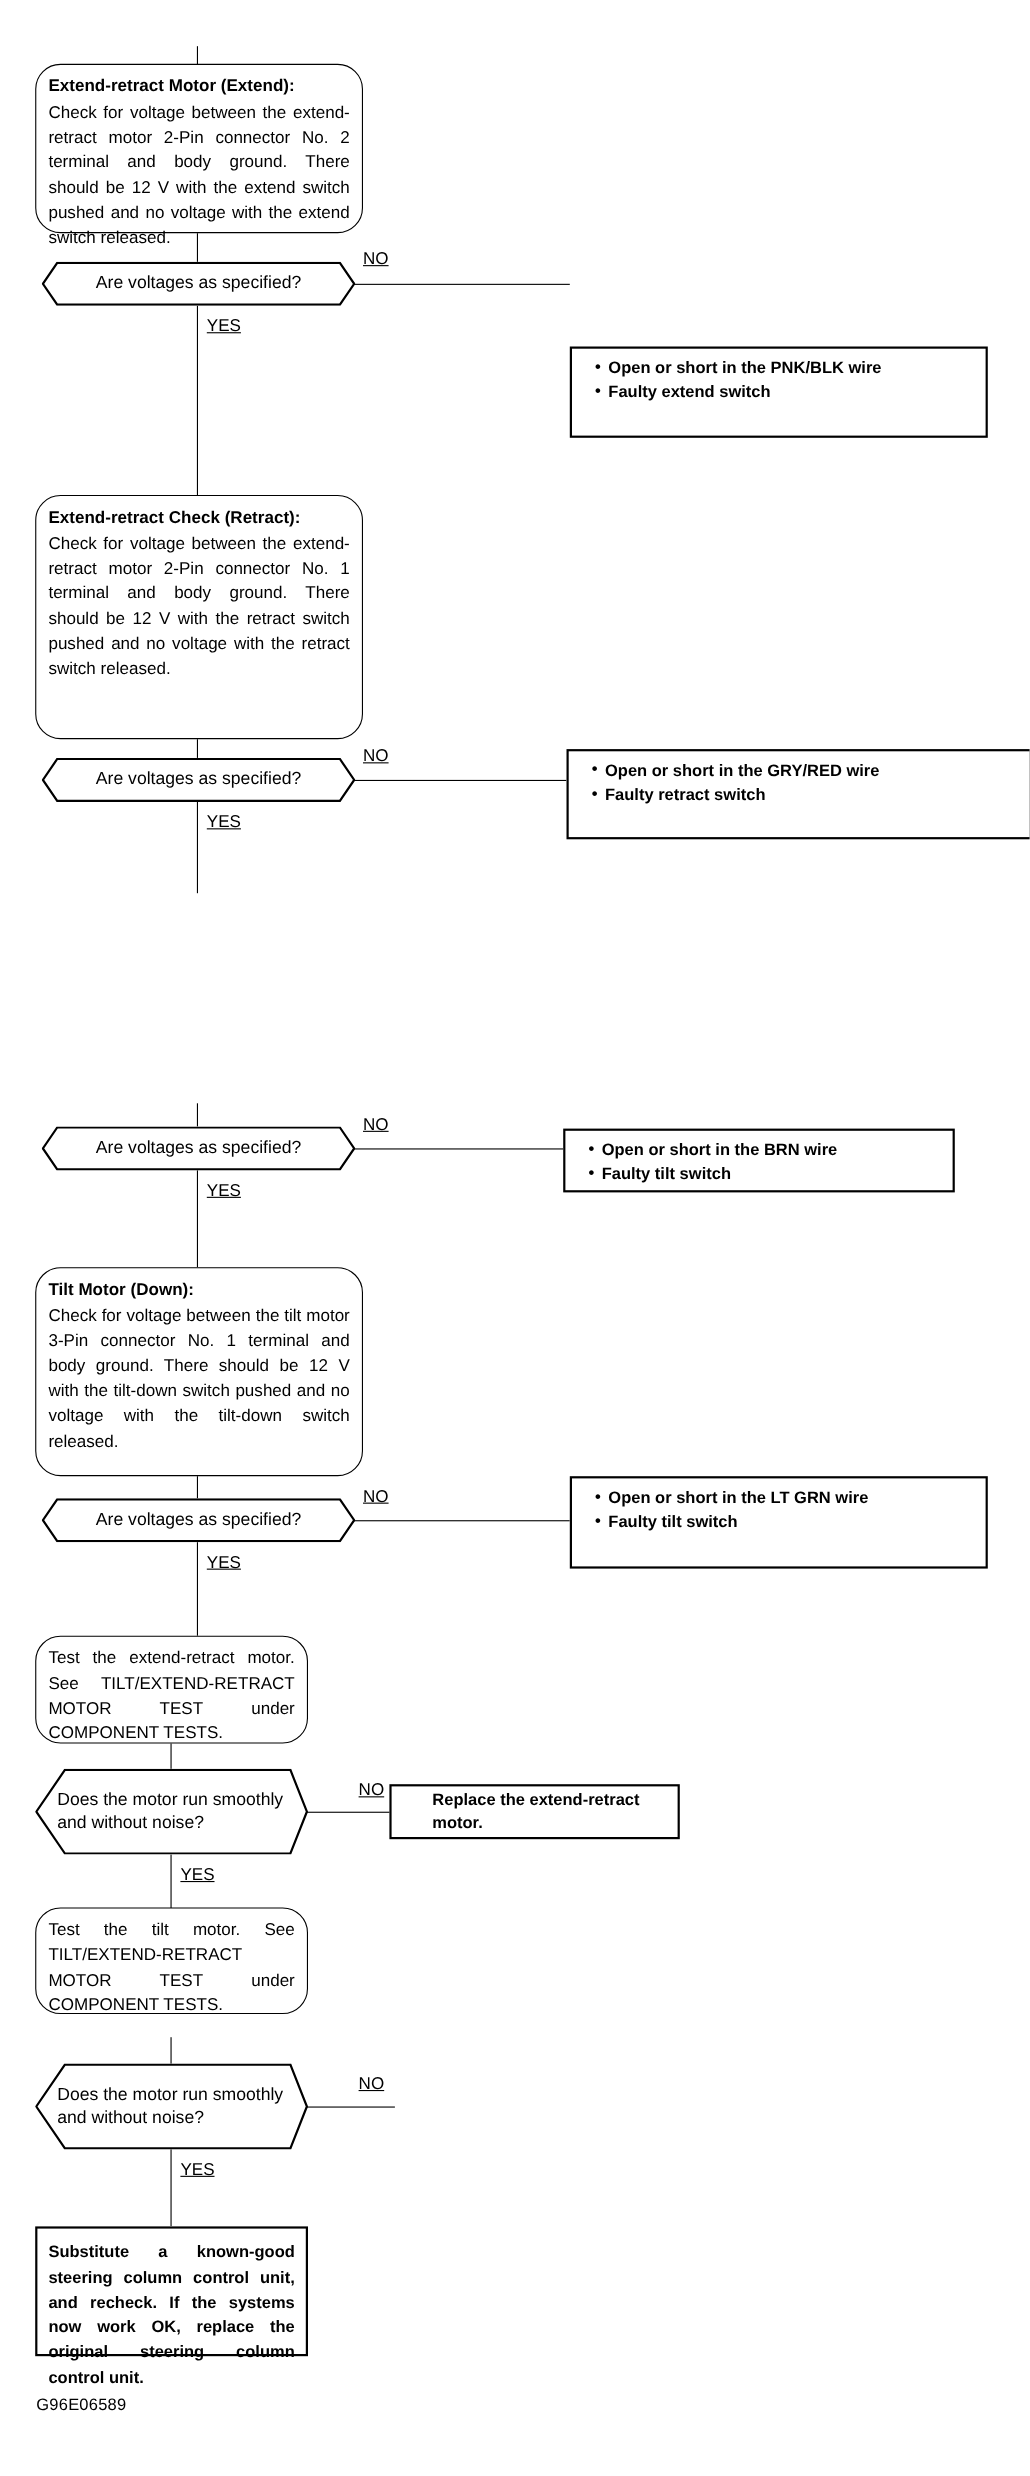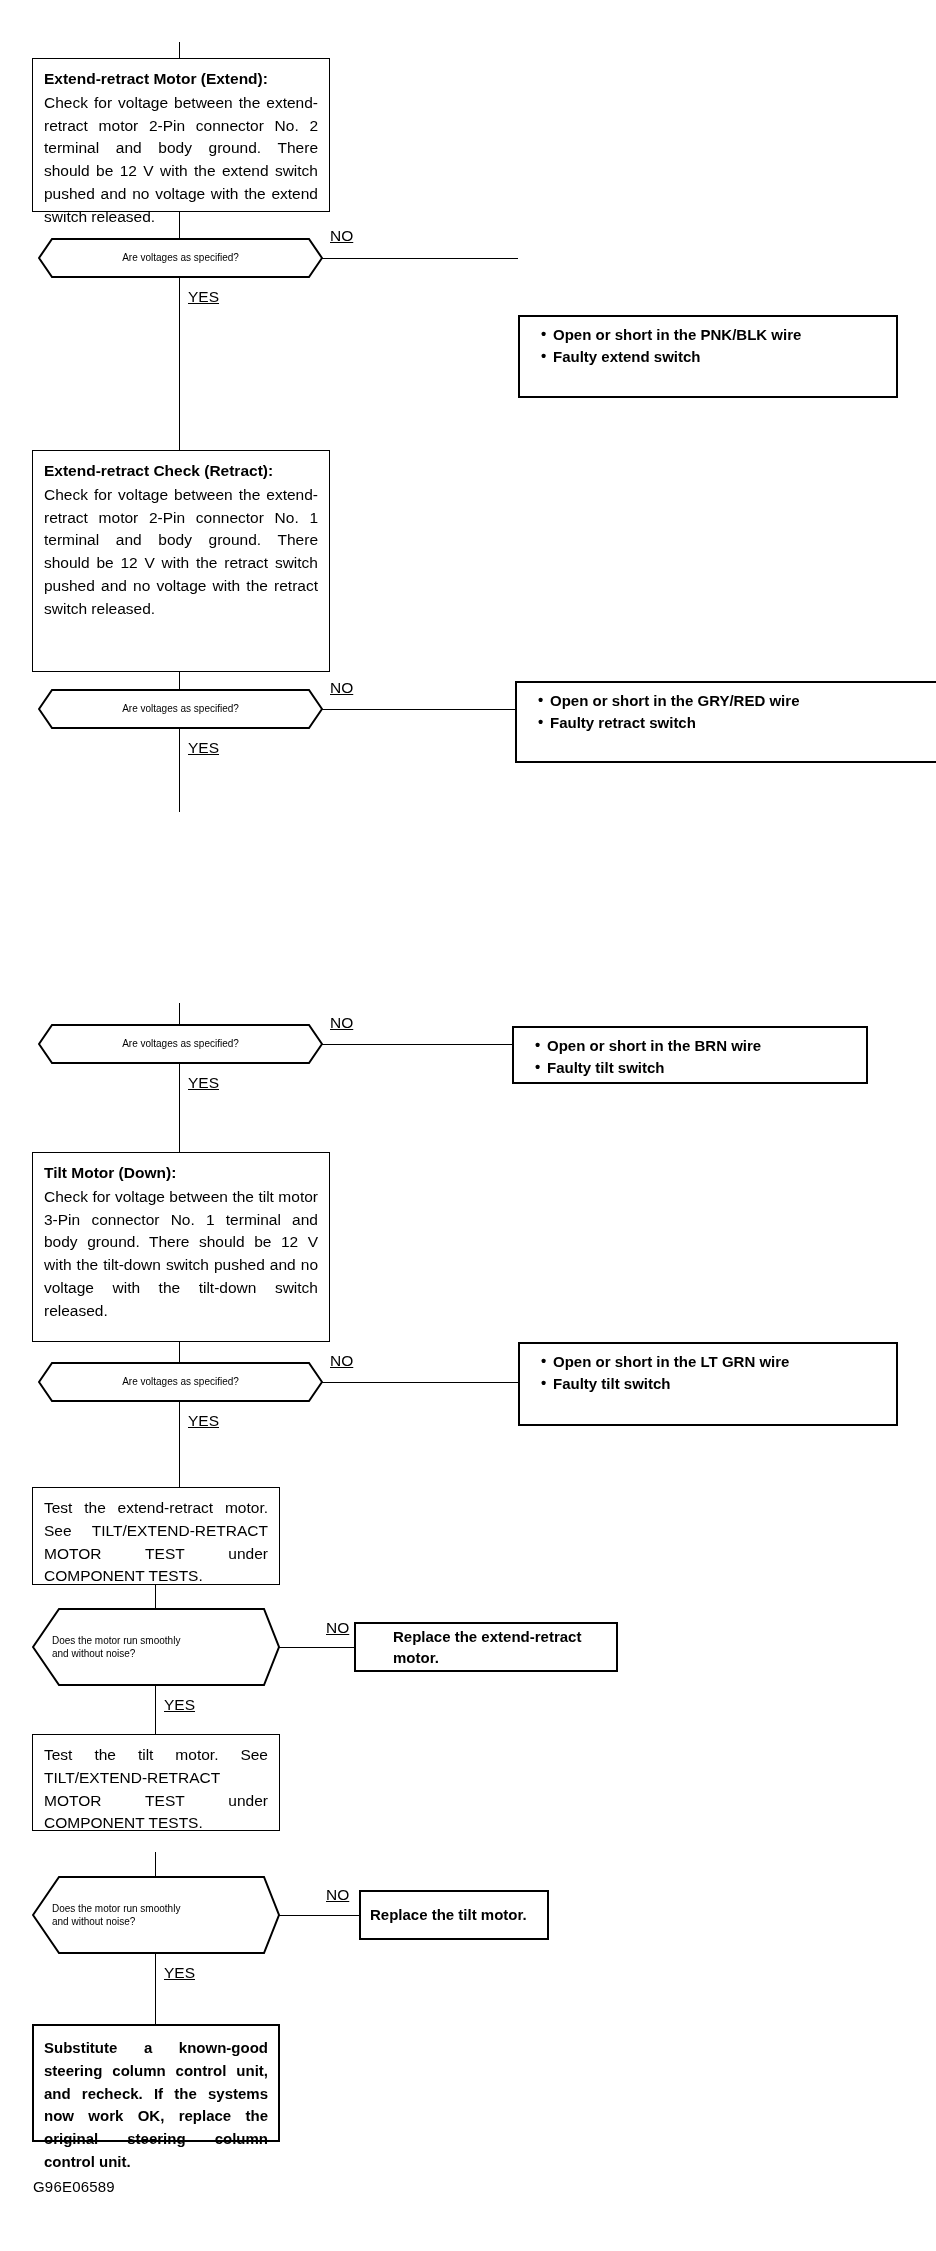--- a/index.html
+++ b/index.html
@@ -36,21 +36,21 @@
     text-justify: inter-word;
     hyphens: none;
   }
   .node .ttl {
     font-weight: bold;
     display: block;
     margin-bottom: 1px;
   }
 
   
-  .node.thin { border-width: 1.6px; }
+  .node.thin { border-width: 1.6px; border-radius: 23px; }
 
   
   .node.bold-box { border-width: 2.2px; }
   .node.bold-box .inner {
     font-weight: bold;
     font-size: 15px;
     line-height: 1.42;
     text-align: left;
     padding: 7px 9px 6px 9px;
   }
@@ -77,21 +77,21 @@
   .hex svg {
     position: absolute;
     left: 0; top: 0;
     width: 100%; height: 100%;
     display: block;
   }
   .hex .hextext {
     position: relative;
     width: 100%;
     text-align: center;
-    font-size: 10px;
+    font-size: 16px;
     line-height: 1.32;
     padding: 0 36px;
     box-sizing: border-box;
   }
   .hex.left .hextext {
     text-align: left;
     padding-left: 48px;
   }
 
   
@@ -283,23 +283,20 @@
     </svg>
     <div class="hextext" style="padding-left:20px; padding-right:22px;">
       <span>Does the motor run smoothly</span><br>
       <span>and without noise?</span>
     </div>
   </div>
 
   <div class="hline" style="left:279px; top:1915px; width:80px;"></div>
   <div class="lbl no" style="left:326px; top:1887px;">NO</div>
 
-  <div class="node bold-box" style="left:359px; top:1890px; width:190px; height:50px;">
-    <div class="inner" style="display:flex; align-items:center; height:100%; box-sizing:border-box; padding-top:0; padding-bottom:0;">Replace the tilt motor.</div>
-  </div>
 
   <div class="vline" style="left:155px; top:1954px; height:70px;"></div>
   <div class="lbl" style="left:164px; top:1965px;">YES</div>
 
   <div class="node bold-box" style="left:32px; top:2024px; width:248px; height:118px;">
     <div class="inner" style="text-align:justify; line-height:1.52; padding:11px 10px;">Substitute a known-good steering column control unit, and recheck. If the systems now work OK, replace the original steering column control unit.</div>
   </div>
 
   <div id="figure-id" style="left:33px; top:2178px;">G96E06589</div>
 

